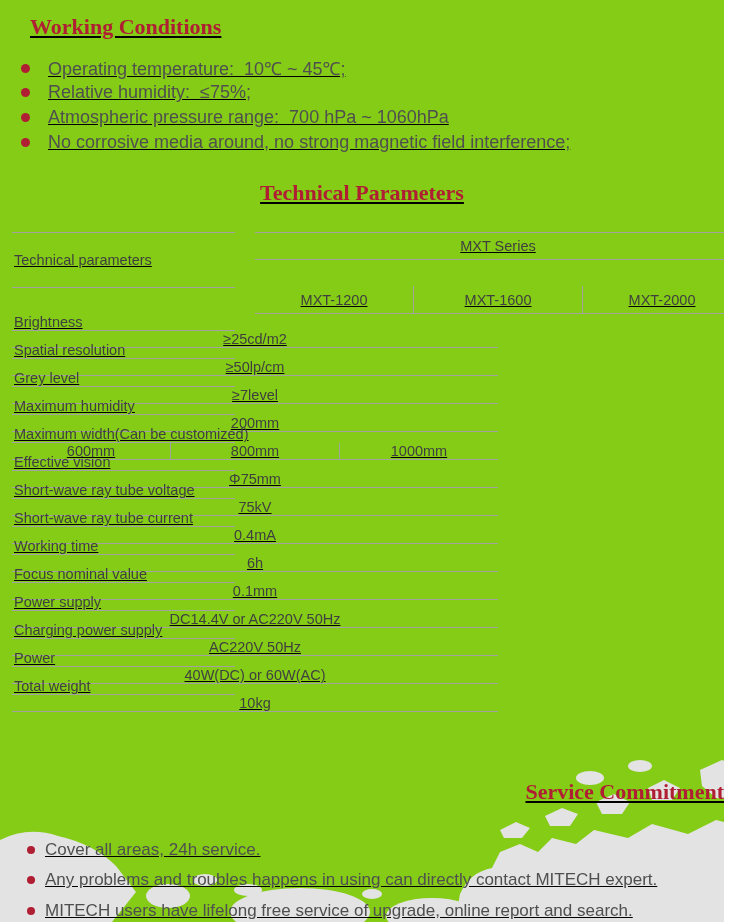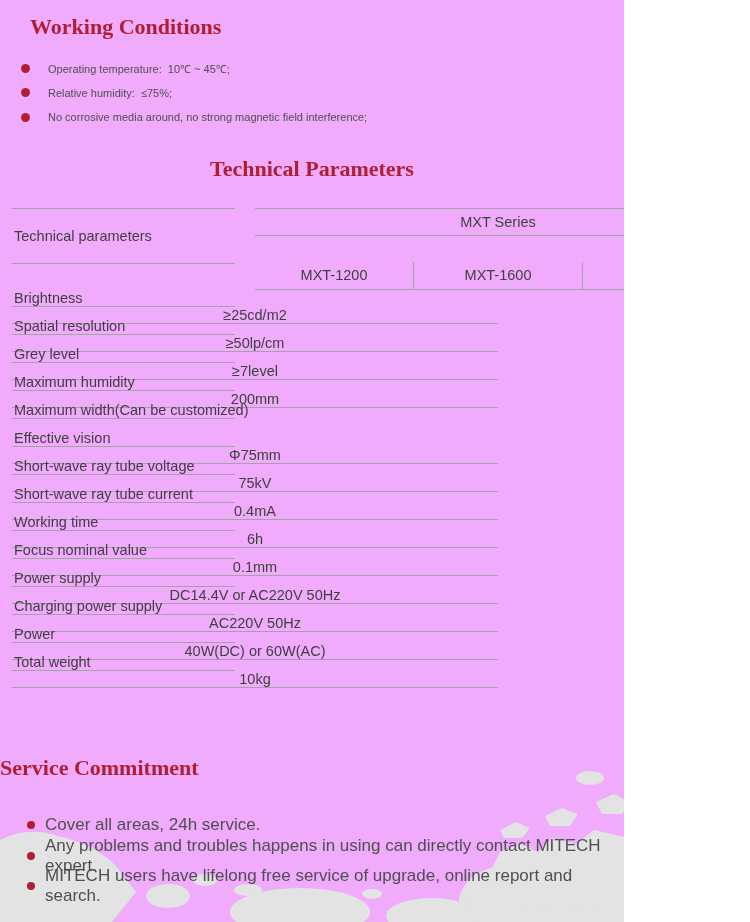--- a/index.html
+++ b/index.html
@@ -6,25 +6,26 @@
     --accent: #b01e33;
     --line: #a3a3a3;
     --body-text: #4f4f4f;
     --table-text: #3f3f3f;
     --map: #e3e3e3;
   }
   * { margin: 0; padding: 0; box-sizing: border-box; }
   html, body { background: #ffffff; }
   .page {
     position: relative;
-    width: 624px;
+    width: 724px;
     height: 922px;
-    background: #f0abfc;
+    background: #84cc16;
     overflow: hidden;
     font-family: "Liberation Sans", sans-serif;
+    text-decoration: underline;
   }
   .map-bg {
     position: absolute;
     left: 0;
     bottom: 0;
     width: 750px;
     height: 178px;
     z-index: 0;
     pointer-events: none;
   }
@@ -32,31 +33,31 @@
 
   h2.sec-title {
     font-family: "Liberation Serif", serif;
     font-weight: bold;
     font-size: 22px;
     line-height: 28px;
     color: var(--accent);
   }
   .title-wc { margin: 13px 0 0 30px; }
   .title-tp { margin-top: 25px; text-align: center; }
-  .title-sc { margin-top: 72px; text-align: left; }
+  .title-sc { margin-top: 72px; text-align: right; }
 
   ul.bullets { list-style: none; }
   ul.bullets li { display: flex; align-items: center; }
   .dot {
     border-radius: 50%;
     background: var(--accent);
     flex: 0 0 auto;
   }
   .bullets-wc { margin: 15px 0 0 21px; }
-  .bullets-wc li { height: 24.6px; font-size: 11px; color: var(--body-text); }
+  .bullets-wc li { height: 24.6px; font-size: 18px; color: var(--body-text); }
   .bullets-wc .dot { width: 9px; height: 9px; margin-right: 18px; }
   .bullets-sc { margin: 28px 0 0 27px; }
   .bullets-sc li { height: 30.5px; font-size: 17px; color: var(--body-text); }
   .bullets-sc .dot { width: 8px; height: 8px; margin-right: 10px; }
 
   .spec-table {
     margin: 25px 0 0 12px;
     width: 729px;
     font-size: 14.5px;
     color: var(--table-text);
@@ -141,20 +142,24 @@
       <li>
         <span class="dot"></span>
         <span>Operating temperature:&nbsp; 10℃ ~ 45℃;</span>
       </li>
       <li>
         <span class="dot"></span>
         <span>Relative humidity:&nbsp; ≤75%;</span>
       </li>
       <li>
         <span class="dot"></span>
+        <span>Atmospheric pressure range:&nbsp; 700 hPa ~ 1060hPa</span>
+      </li>
+      <li>
+        <span class="dot"></span>
         <span>No corrosive media around, no strong magnetic field interference;</span>
       </li>
     </ul>
 
     <h2 class="sec-title title-tp">Technical Parameters</h2>
 
     <div class="spec-table">
       <div class="t-head">
         <div class="t-corner">Technical parameters</div>
         <div class="t-gap"></div>
@@ -184,20 +189,25 @@
         <div class="t-val">≥7level</div>
       </div>
       <div class="t-row">
         <div class="t-label">Maximum humidity</div>
         <div class="t-gap"></div>
         <div class="t-val">200mm</div>
       </div>
       <div class="t-row">
         <div class="t-label">Maximum width(Can be customized)</div>
         <div class="t-gap"></div>
+        <div class="t-val3">
+          <div class="t-cell">600mm</div>
+          <div class="t-cell">800mm</div>
+          <div class="t-cell">1000mm</div>
+        </div>
       </div>
       <div class="t-row">
         <div class="t-label">Effective vision</div>
         <div class="t-gap"></div>
         <div class="t-val">Φ75mm</div>
       </div>
       <div class="t-row">
         <div class="t-label">Short-wave ray tube voltage</div>
         <div class="t-gap"></div>
         <div class="t-val">75kV</div>

